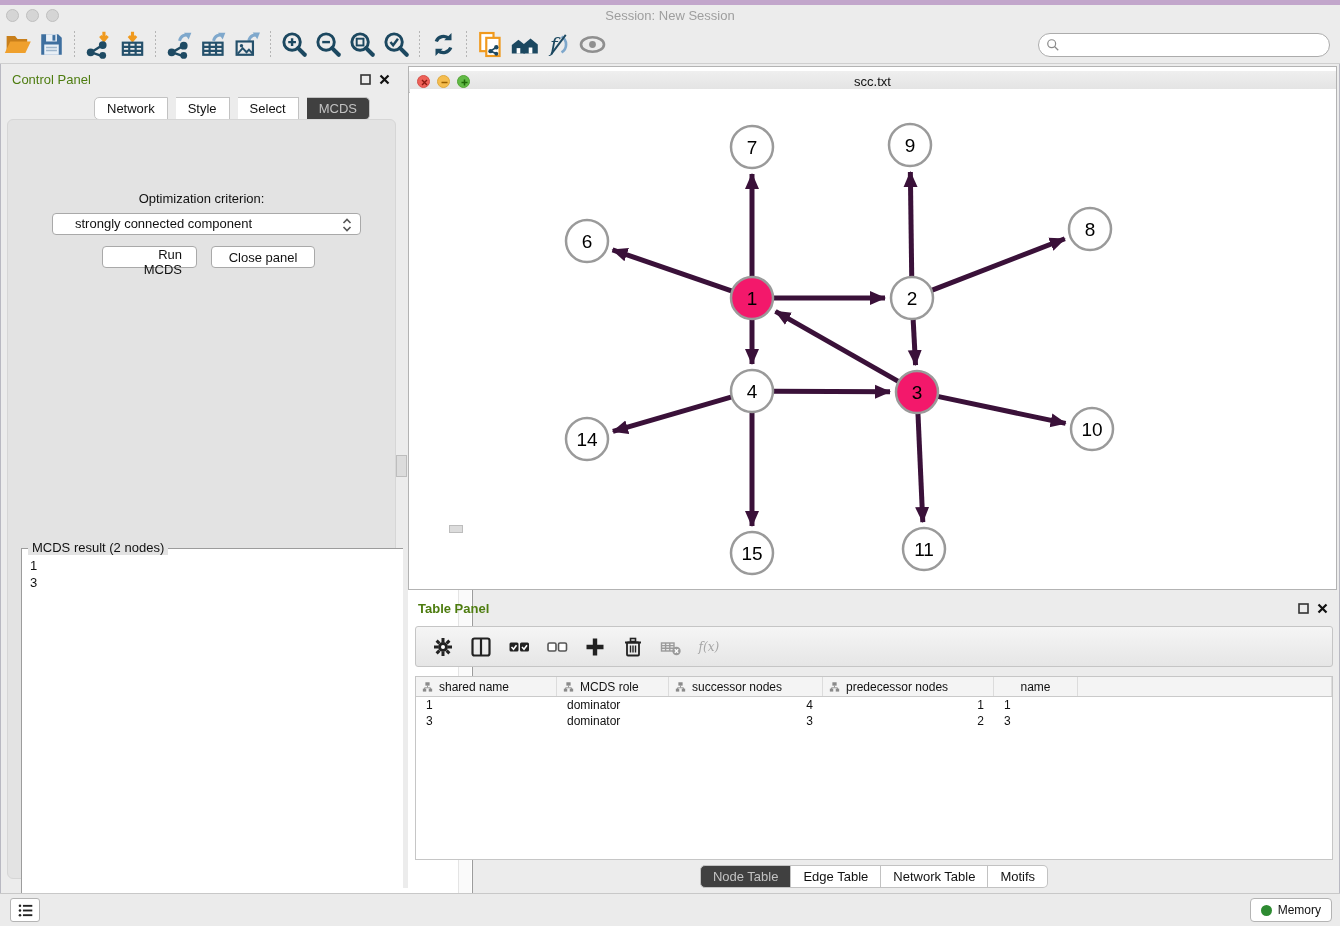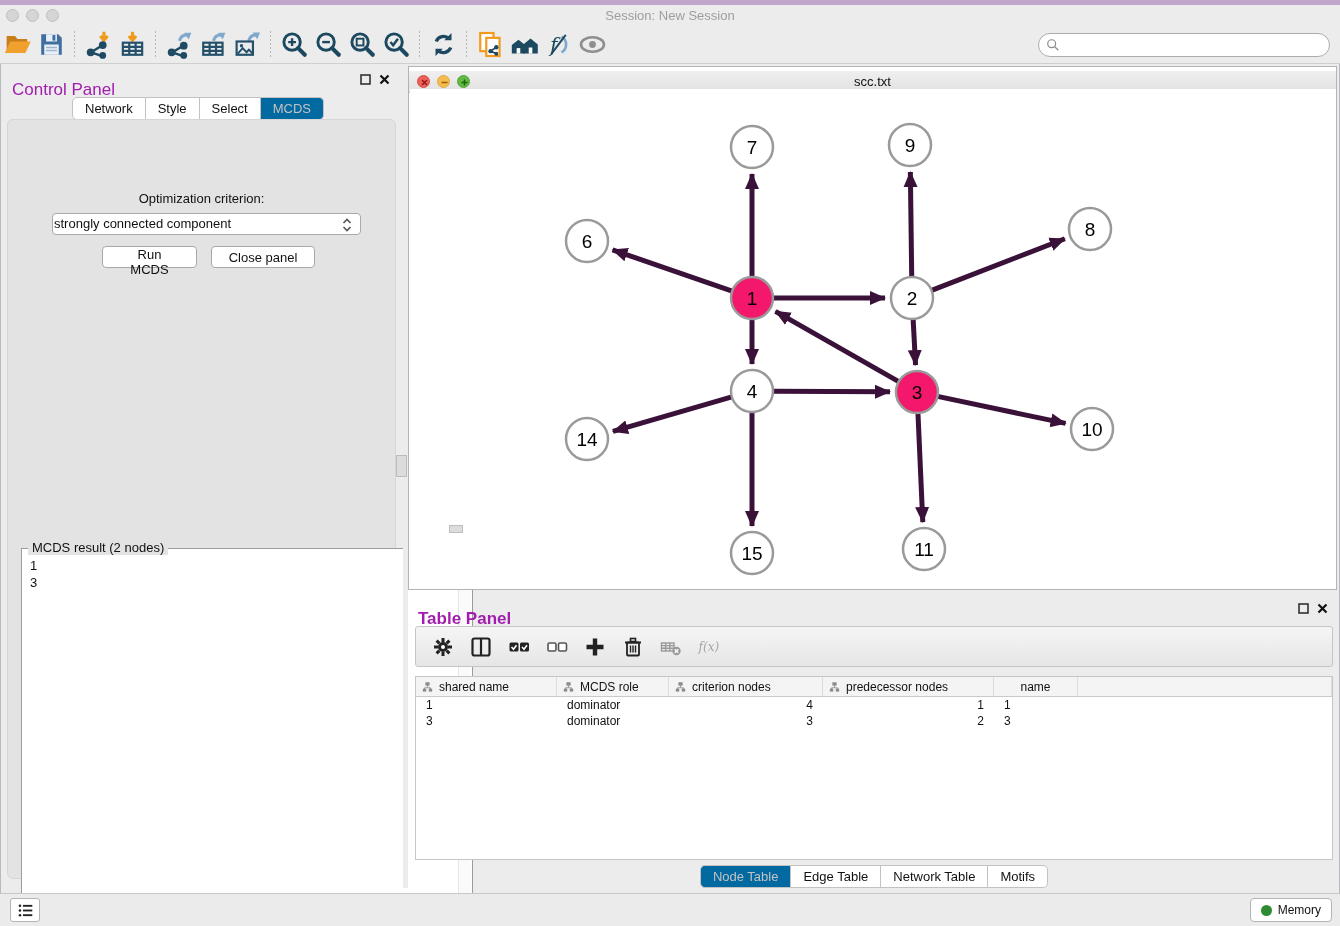--- a/index.html
+++ b/index.html
@@ -18,41 +18,41 @@
   .tbicon{width:34px;height:34px;display:flex;align-items:center;justify-content:center;flex:0 0 auto;}
   .tbicon svg{width:29px;height:29px;}
   .tb-sep{width:1px;height:28px;margin:0 6px;flex:0 0 auto;
           background-image:linear-gradient(#B5B5B5 40%,transparent 40%);background-size:1px 4px;}
   .spacer{flex:1 1 auto;}
   .searchwrap{position:relative;width:292px;height:24px;margin-right:10px;flex:0 0 auto;}
   .searchwrap input{width:100%;height:100%;box-sizing:border-box;border:1px solid #ACACAC;border-radius:12px;
                     padding:0 10px 0 28px;font-size:13px;background:#fff;outline:none;}
   .searchwrap svg{position:absolute;left:8px;top:5px;width:14px;height:14px;}
   
-  .panel-head{position:absolute;font-size:17px;color:#a21caf;margin-top:8px;}
+  .panel-head{position:absolute;font-size:13px;color:#4d7c0f;}
   .head-btns{position:absolute;display:flex;gap:8px;align-items:center;}
   .head-btns svg{width:11px;height:11px;}
   .seg{display:flex;}
   .seg .tabbtn{height:21px;line-height:21px;padding:0 12px;background:#fff;border:1px solid #C2C2C2;
                border-left:none;font-size:13px;color:#111;cursor:default;white-space:nowrap;}
   .seg .tabbtn:first-child{border-left:1px solid #C2C2C2;border-radius:5px 0 0 5px;}
   .seg .tabbtn:last-child{border-radius:0 5px 5px 0;}
-  .seg .tabbtn.sel{background:#0369a1;color:#C2C2C2;}
+  .seg .tabbtn.sel{background:#404040;color:#C2C2C2;}
   .btn{background:#fff;border:1px solid #A9A9A9;border-radius:4px;font-size:13px;color:#111;
        font-family:"Liberation Sans",sans-serif;height:22px;padding:0 14px;}
   
   .control-panel{position:absolute;left:0;top:66px;width:403px;height:822px;}
-  .cp-tabs{position:absolute;left:72px;top:31px;}
+  .cp-tabs{position:absolute;left:94px;top:31px;gap:8px;}
   .cp-body{position:absolute;left:7px;top:53px;width:389px;height:760px;background:#E3E3E3;
            border:1px solid #D6D6D6;border-radius:6px;box-sizing:border-box;}
   .opt-label{position:absolute;left:0;top:71px;width:100%;text-align:center;font-size:13px;color:#111;}
   .dropdown{position:absolute;left:44px;top:93px;width:309px;height:22px;background:#fff;border:1px solid #A9A9A9;
-            border-radius:4px;box-sizing:border-box;font-size:13px;color:#111;line-height:20px;padding-left:1px;}
+            border-radius:4px;box-sizing:border-box;font-size:13px;color:#111;line-height:20px;padding-left:22px;}
   .dropdown .chev{position:absolute;right:8px;top:3px;}
-  .cp-btn-run{position:absolute;left:94px;top:126px;width:95px;}
+  .cp-btn-run{position:absolute;left:94px;top:126px;width:95px;text-align:right;}
   .cp-btn-close{position:absolute;left:203px;top:126px;width:104px;}
   .resultbox{position:absolute;left:13px;top:428px;width:452px;height:377px;background:#fff;
              border:1px solid #9C9C9C;box-sizing:border-box;}
   .resultbox .legend{position:absolute;left:6px;top:-9px;background:#E3E3E3;padding:0 4px;font-size:13px;color:#111;}
   .resultbox .lines{position:absolute;left:8px;top:8px;font-size:13px;color:#111;line-height:17px;white-space:pre;}
   .resultbox .sbtrack{position:absolute;right:1px;top:1px;width:12px;height:373px;background:#FAFAFA;border-left:1px solid #E4E4E4;}
   
   .v-divider{position:absolute;left:403px;top:66px;width:5px;height:822px;background:#ECECEC;}
   .v-handle{position:absolute;left:-7px;top:389px;width:9px;height:20px;background:#DCDCDC;border:1px solid #BDBDBD;}
   .h-handle{position:absolute;left:449px;top:525px;width:12px;height:6px;background:#DCDCDC;border:1px solid #BDBDBD;}
@@ -464,21 +464,21 @@
   </svg>
             <span>MCDS role</span>
           </div>
           <div class="hc">
             <svg viewBox="0 0 13 13">
     <path d="M6.5 5.5 v2 M3 10 v-2 h7 v2" stroke="#8A8A8A" stroke-width="1" fill="none"></path>
     <rect x="4" y="1.5" width="5" height="4" fill="#8A8A8A"></rect>
     <rect x="1" y="9" width="4" height="3.5" fill="#8A8A8A"></rect>
     <rect x="8" y="9" width="4" height="3.5" fill="#8A8A8A"></rect>
   </svg>
-            <span>criterion nodes</span>
+            <span>successor nodes</span>
           </div>
           <div class="hc">
             <svg viewBox="0 0 13 13">
     <path d="M6.5 5.5 v2 M3 10 v-2 h7 v2" stroke="#8A8A8A" stroke-width="1" fill="none"></path>
     <rect x="4" y="1.5" width="5" height="4" fill="#8A8A8A"></rect>
     <rect x="1" y="9" width="4" height="3.5" fill="#8A8A8A"></rect>
     <rect x="8" y="9" width="4" height="3.5" fill="#8A8A8A"></rect>
   </svg>
             <span>predecessor nodes</span>
           </div>

